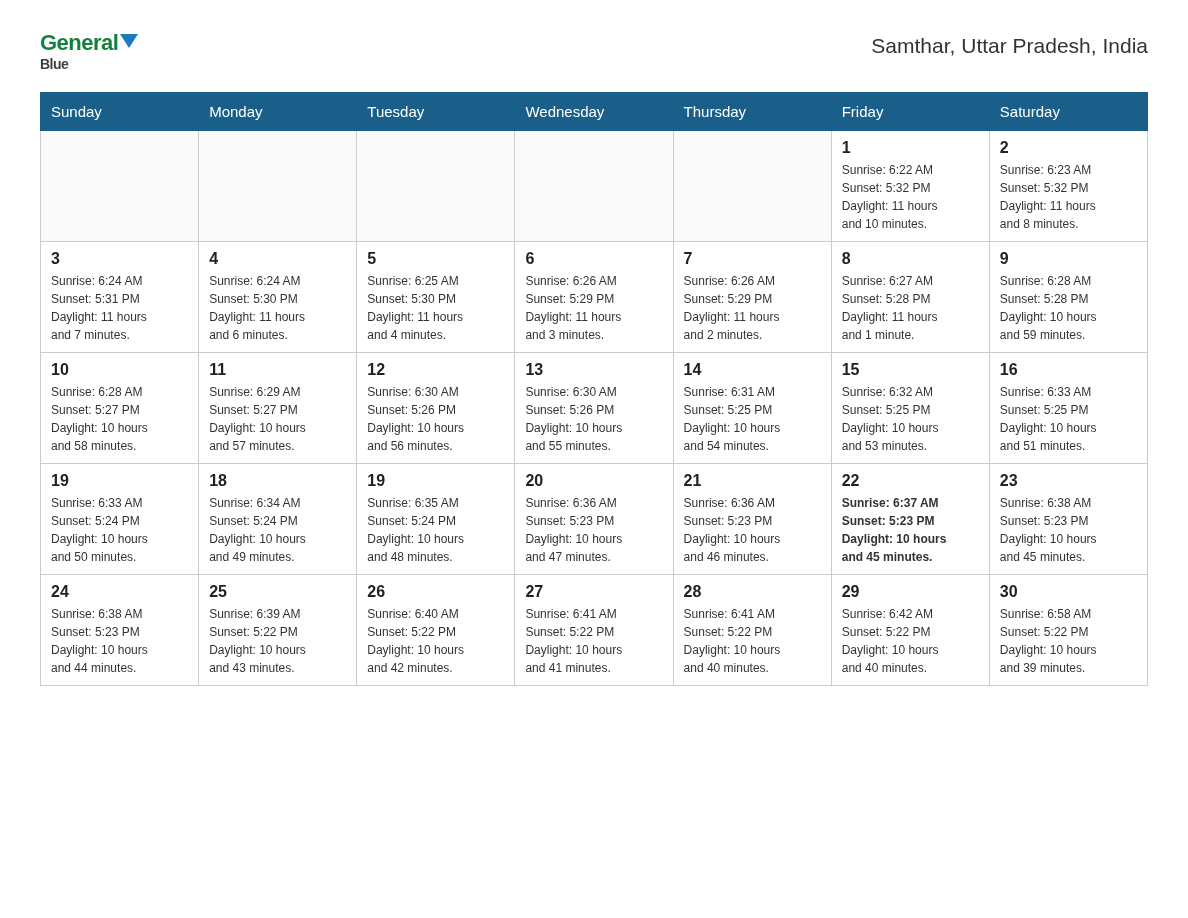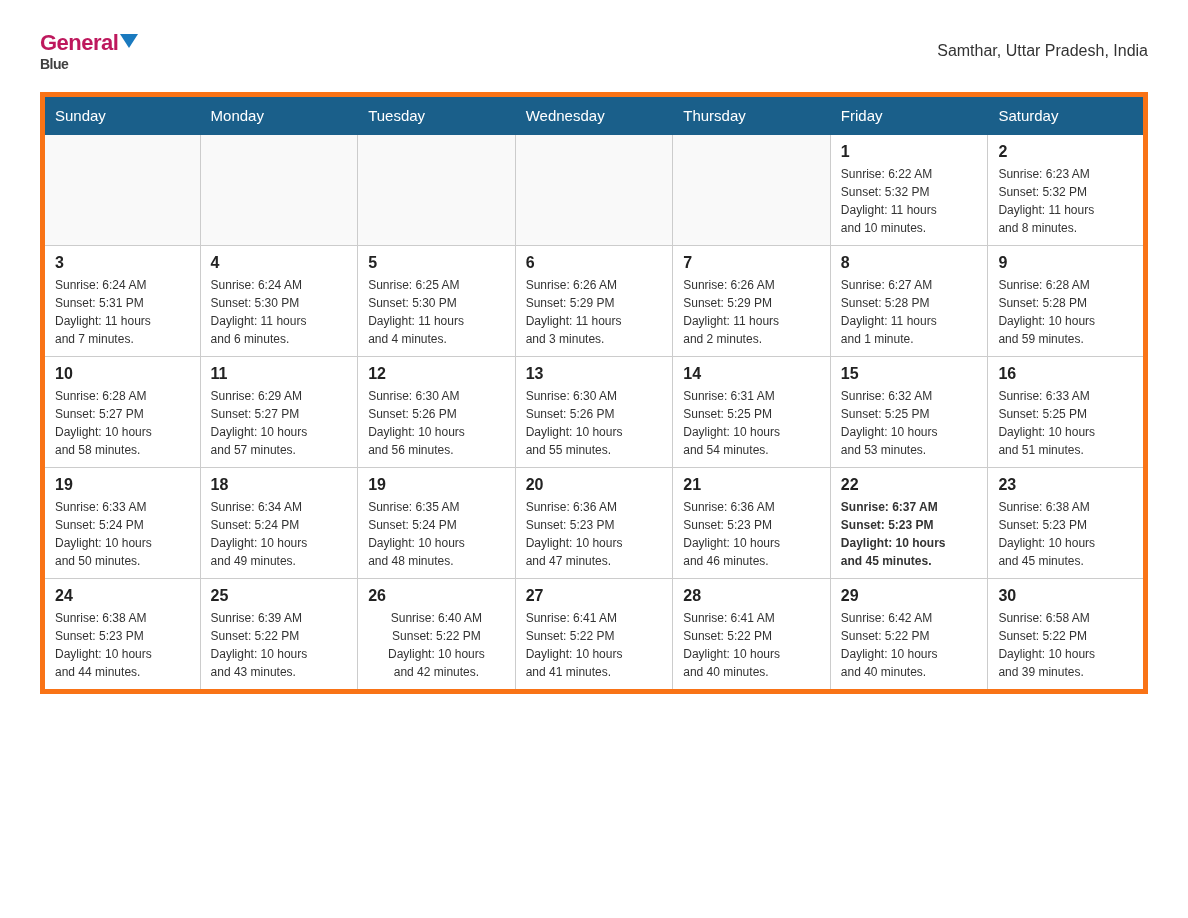--- a/index.html
+++ b/index.html
@@ -17,21 +17,21 @@
       margin-bottom: 20px;
     }
     .logo {
       display: flex;
       flex-direction: column;
       align-items: flex-start;
     }
     .logo-general {
       font-size: 22px;
       font-weight: bold;
-      color: #be185d;
+      color: #15803d;
       letter-spacing: -0.5px;
     }
     .logo-blue {
       font-size: 14px;
       font-weight: bold;
       color: #404040;
       letter-spacing: -0.5px;
     }
     .logo-triangle {
       display: inline-block;
@@ -52,28 +52,28 @@
     .title-section {
       text-align: right;
     }
     .month-year {
       font-size: 48px;
       font-weight: bold;
       color: #222;
       line-height: 1.1;
     }
     .location {
-      font-size: 16px;
+      font-size: 21px;
       color: #333;
-      margin-top: 12px;
+      margin-top: 4px;
     }
     .calendar-table {
       width: 100%;
       border-collapse: collapse;
-      border: 5px solid #f97316;
+      border: 1px solid #f97316;
     }
     .calendar-table th {
       background-color: #1a5f8a;
       color: #fff;
       padding: 10px 10px;
       text-align: left;
       font-size: 15px;
       font-weight: normal;
       border: 1px solid #1a5f8a;
     }
@@ -318,21 +318,21 @@
         </td>
         <td>
           <div class="day-number">25</div>
           <div class="day-info" style="white-space: pre-line;">Sunrise: 6:39 AM
 Sunset: 5:22 PM
 Daylight: 10 hours
 and 43 minutes.</div>
         </td>
         <td>
           <div class="day-number">26</div>
-          <div class="day-info" style="white-space: pre-line; text-align: center;">Sunrise: 6:40 AM
+          <div class="day-info" style="white-space: pre-line;">Sunrise: 6:40 AM
 Sunset: 5:22 PM
 Daylight: 10 hours
 and 42 minutes.</div>
         </td>
         <td>
           <div class="day-number">27</div>
           <div class="day-info" style="white-space: pre-line;">Sunrise: 6:41 AM
 Sunset: 5:22 PM
 Daylight: 10 hours
 and 41 minutes.</div>

